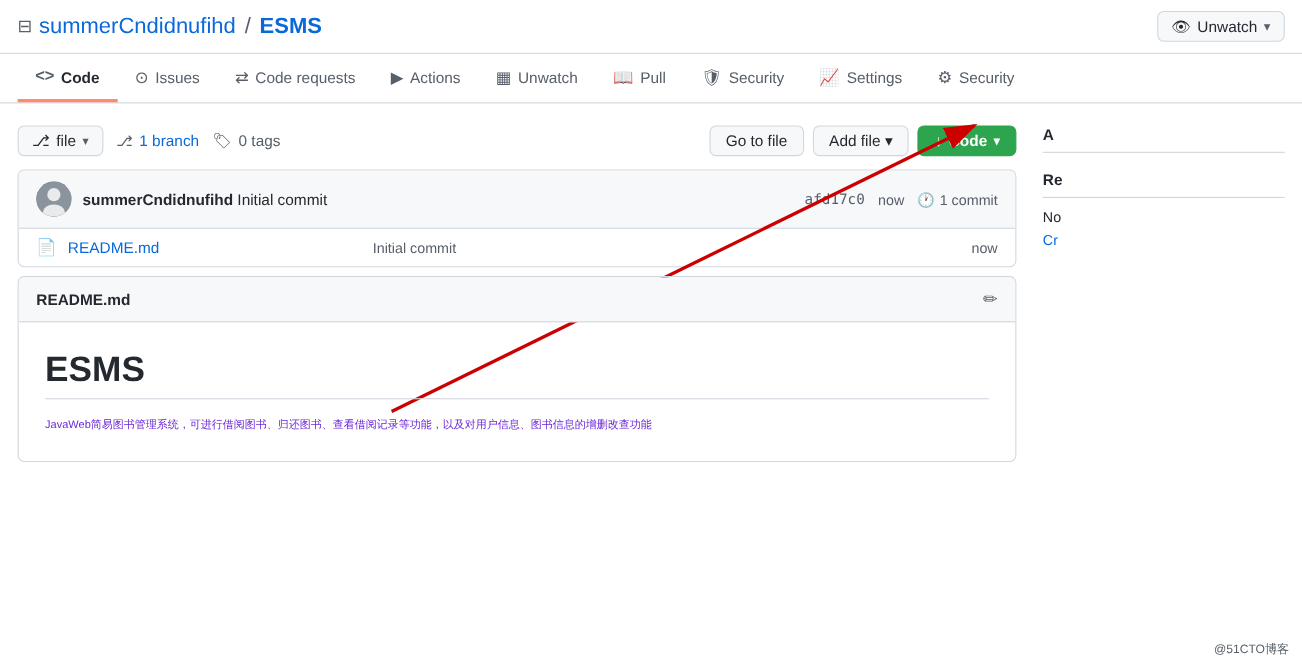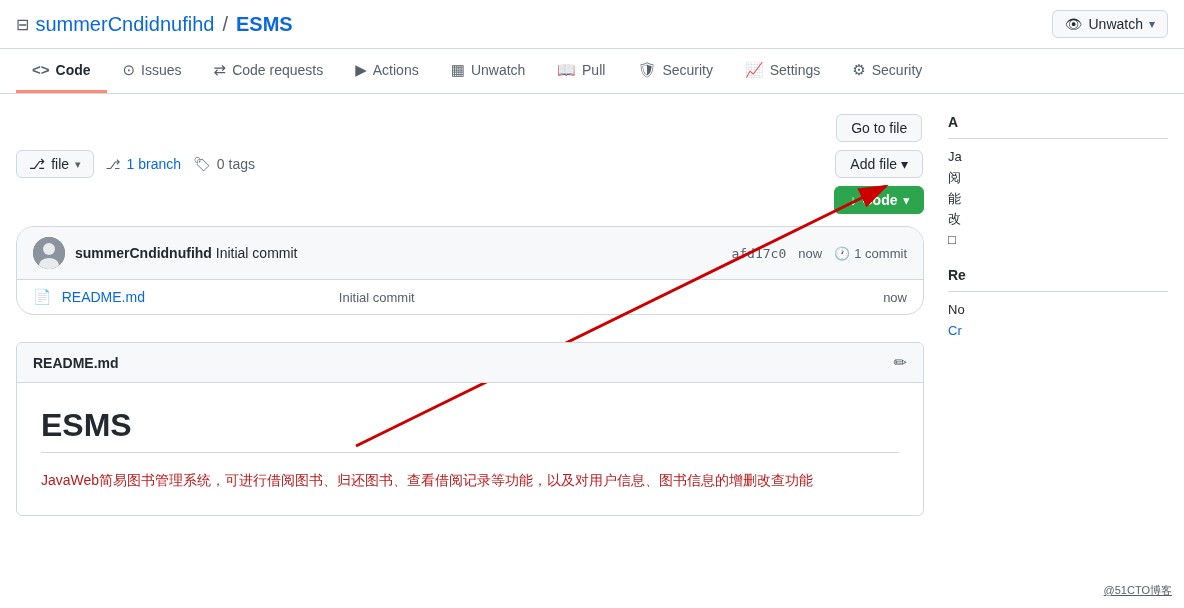--- a/index.html
+++ b/index.html
@@ -159,21 +159,20 @@
       align-items: center;
       gap: 6px;
       font-size: 14px;
       color: #57606a;
       cursor: pointer;
     }
     .branch-right {
       display: flex;
       align-items: center;
       gap: 8px;
-      flex-direction: column;
     }
     .goto-btn {
       padding: 5px 14px;
       border: 1px solid #d0d7de;
       border-radius: 6px;
       background: #f6f8fa;
       cursor: pointer;
       font-size: 14px;
       color: #24292f;
     }
@@ -202,23 +201,23 @@
       color: #ffffff;
       font-weight: 600;
     }
     .code-btn .down-arrow {
       font-size: 11px;
     }
 
     
     .commit-box {
       border: 1px solid #d0d7de;
-      border-radius: 18px;
+      border-radius: 6px;
       overflow: hidden;
-      margin-bottom: 27px;
+      margin-bottom: 8px;
     }
     .commit-header {
       display: flex;
       align-items: center;
       padding: 10px 16px;
       background: #f6f8fa;
       border-bottom: 1px solid #d0d7de;
       gap: 10px;
     }
     .commit-avatar {
@@ -329,40 +328,39 @@
     }
     .readme-h1 {
       font-size: 32px;
       font-weight: 700;
       color: #24292f;
       margin-bottom: 16px;
       border-bottom: 1px solid #d0d7de;
       padding-bottom: 8px;
     }
     .readme-body {
-      font-size: 14px;
+      font-size: 10px;
       line-height: 1.6;
-      color: #b91c1c;
+      color: #6d28d9;
     }
 
     
     .sidebar-section {
       margin-bottom: 16px;
     }
 
     
     .watermark {
       position: fixed;
       bottom: 8px;
       right: 8px;
       font-size: 11px;
       color: #57606a;
       background: rgba(255,255,255,0.8);
       padding: 2px 4px;
-      text-decoration: underline;
     }
 
     .right-sidebar-title {
       font-size: 14px;
       font-weight: 600;
       color: #24292f;
       margin-bottom: 8px;
       padding-bottom: 8px;
       border-bottom: 1px solid #d0d7de;
     }
@@ -516,27 +514,20 @@
           <h1 class="readme-h1">ESMS</h1>
           <p class="readme-body">JavaWeb简易图书管理系统，可进行借阅图书、归还图书、查看借阅记录等功能，以及对用户信息、图书信息的增删改查功能</p>
         </div>
       </div>
 
     </div>
 
     <div class="right-sidebar">
       <div class="sidebar-section">
         <div class="right-sidebar-title">A</div>
-        <div class="right-sidebar-text">
-          <div>Ja</div>
-          <div>阅</div>
-          <div>能</div>
-          <div>改</div>
-          <div>□</div>
-        </div>
       </div>
       <div class="sidebar-section">
         <div class="right-sidebar-title">Re</div>
         <div class="right-sidebar-text">
           <div>No</div>
           <div style="color:#0969da;cursor:pointer;">Cr</div>
         </div>
       </div>
     </div>
   </div>

